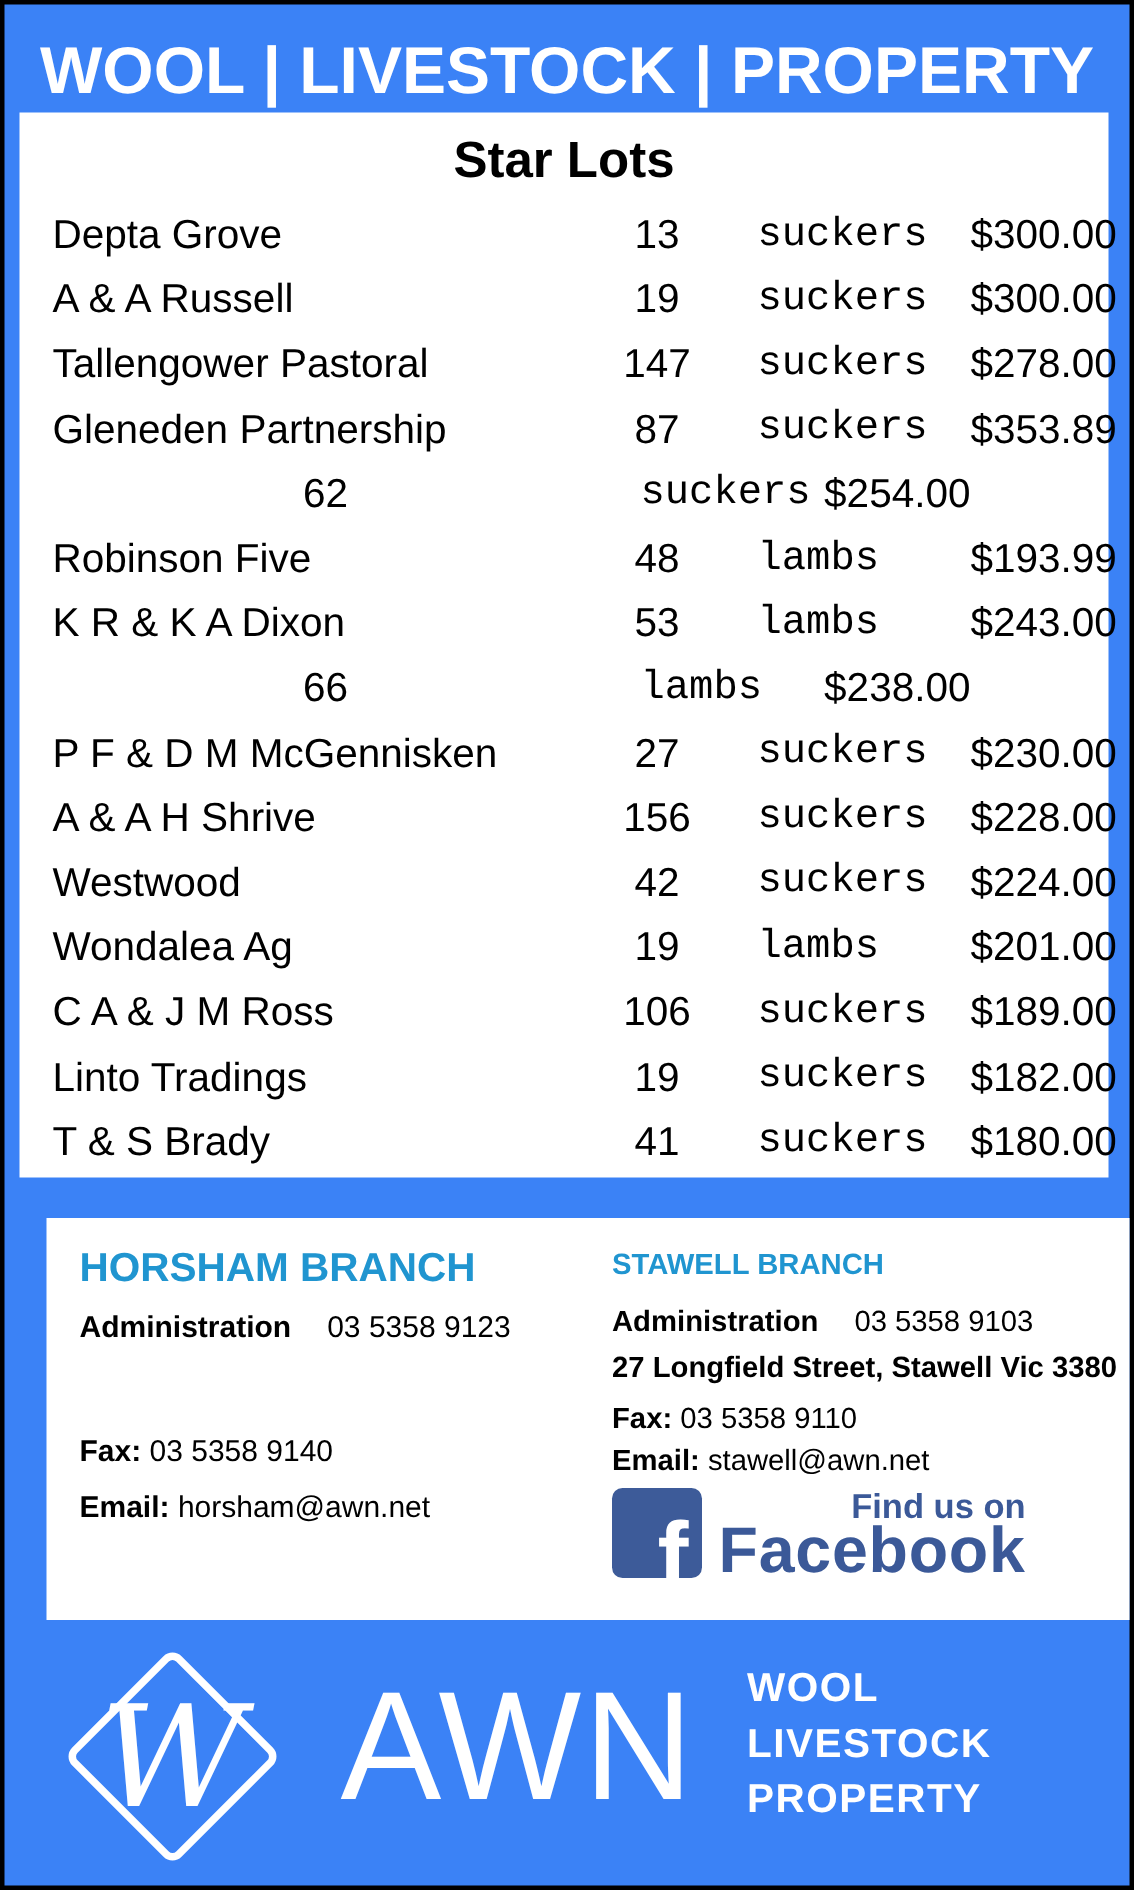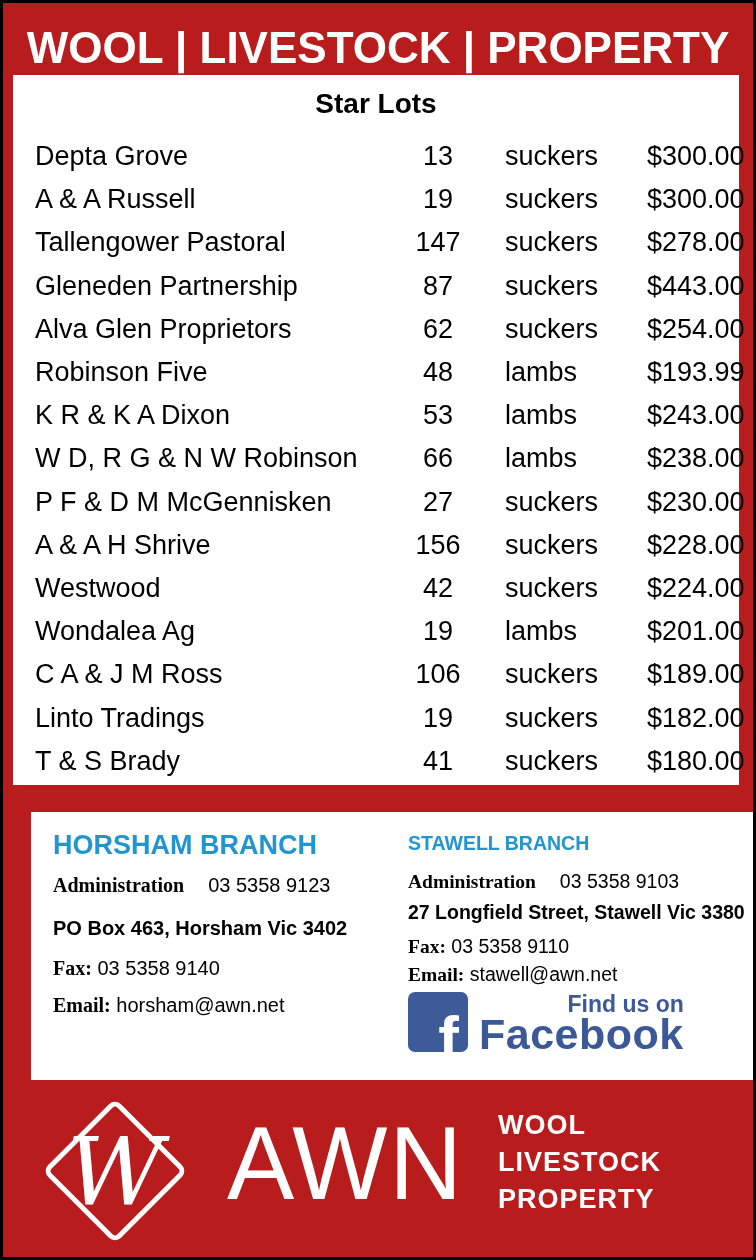--- a/index.html
+++ b/index.html
@@ -1,46 +1,46 @@
 <!DOCTYPE html>
 <html><head>
 <meta charset="utf-8">
 <style>
   html,body { margin:0; padding:0; background:#000; }
   .page {
     position:relative; width:756px; height:1260px;
-    background:#b91c1c; border:3px solid #000; box-sizing:border-box;
+    background:#3b82f6; border:3px solid #000; box-sizing:border-box;
     font-family:"Liberation Sans", sans-serif; overflow:hidden;
   }
 
   
   .masthead {
     position:absolute; top:20px; left:0; right:0;
     text-align:center; color:#fff; font-weight:bold; font-size:44px;
     letter-spacing:0px; white-space:nowrap;
   }
 
   
   .star-panel {
     position:absolute; left:10px; top:72px; width:726px; height:710px;
     background:#fff;
   }
   .star-title {
     margin:0; position:absolute; top:13px; left:0; right:0;
-    text-align:center; font-size:28px; font-weight:bold; color:#000;
+    text-align:center; font-size:34px; font-weight:bold; color:#000;
   }
   .rows { position:absolute; top:60px; left:0; right:0; }
   .row {
     display:grid; grid-template-columns:364px 78px 170px 1fr;
     align-items:center; height:43.2px; padding:0 16px 0 22px;
     font-size:27px; color:#000;
   }
   .cell { white-space:nowrap; }
   .cell.count { text-align:center; }
-  .cell.type  { padding-left:28px; }
+  .cell.type  { padding-left:28px;font-family:Liberation Mono, monospace; }
   .cell.price { text-align:right; }
 
   
   .branch-panel {
     position:absolute; left:10px; top:809px; width:750px; height:268px;
     background:#fff;
     margin-left:18px;
   }
   .branch { position:absolute; top:0; bottom:0; }
   .branch.horsham { left:22px;  width:345px; }
@@ -52,21 +52,21 @@
   .h-admin { top:62px; }
   .h-addr  { top:105px; }
   .h-fax   { top:145px; }
   .h-email { top:182px; }
   .s-head  { top:20px; }
   .s-admin { top:58px; }
   .s-addr  { top:89px; }
   .s-fax   { top:123px; }
   .s-email { top:151px; }
   .s-fb    { top:180px; }
-  .lbl { font-weight:bold;font-family:Liberation Serif, serif; }
+  .lbl { font-weight:bold; }
   .lbl.admin { margin-right:24px; }
   .bold-line { font-weight:bold; }
 
   
   .fb { display:flex; align-items:center; gap:11px; }
   .fb-square {
     width:60px; height:60px; background:#3d5b99; border-radius:7px;
     position:relative; overflow:hidden; flex:0 0 auto;
   }
   .fb-square span {
@@ -111,42 +111,40 @@
       <div class="row">
         <span class="cell name">Tallengower Pastoral</span>
         <span class="cell count">147</span>
         <span class="cell type">suckers</span>
         <span class="cell price">$278.00</span>
       </div>
       <div class="row">
         <span class="cell name">Gleneden Partnership</span>
         <span class="cell count">87</span>
         <span class="cell type">suckers</span>
-        <span class="cell price">$443.00</span>
-      </div>
-      <div class="row">
-        <span class="cell name">Alva Glen Proprietors</span>
+        <span class="cell price">$353.89</span>
+      </div>
+      <div class="row">
         <span class="cell count">62</span>
         <span class="cell type">suckers</span>
         <span class="cell price">$254.00</span>
       </div>
       <div class="row">
         <span class="cell name">Robinson Five</span>
         <span class="cell count">48</span>
         <span class="cell type">lambs</span>
         <span class="cell price">$193.99</span>
       </div>
       <div class="row">
         <span class="cell name">K R &amp; K A Dixon</span>
         <span class="cell count">53</span>
         <span class="cell type">lambs</span>
         <span class="cell price">$243.00</span>
       </div>
       <div class="row">
-        <span class="cell name">W D, R G &amp; N W Robinson</span>
         <span class="cell count">66</span>
         <span class="cell type">lambs</span>
         <span class="cell price">$238.00</span>
       </div>
       <div class="row">
         <span class="cell name">P F &amp; D M McGennisken</span>
         <span class="cell count">27</span>
         <span class="cell type">suckers</span>
         <span class="cell price">$230.00</span>
       </div>
@@ -189,21 +187,20 @@
     </div>
   </section>
 
   <section class="branch-panel">
 
     <div class="branch horsham">
       <h2 class="bline branch-heading h-head">HORSHAM BRANCH</h2>
       <p class="bline h-admin">
         <span class="lbl admin">Administration</span><span>03 5358 9123</span>
       </p>
-      <p class="bline bold-line h-addr">PO Box 463, Horsham Vic 3402</p>
       <p class="bline h-fax">
         <span class="lbl">Fax:</span> <span>03 5358 9140</span>
       </p>
       <p class="bline h-email">
         <span class="lbl">Email:</span> <span>horsham@awn.net</span>
       </p>
     </div>
 
     <div class="branch stawell">
       <h2 class="bline branch-heading s-head">STAWELL BRANCH</h2>

